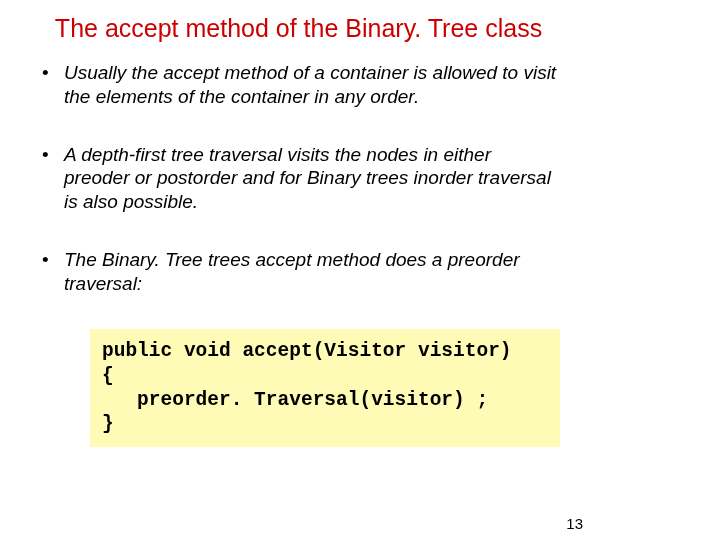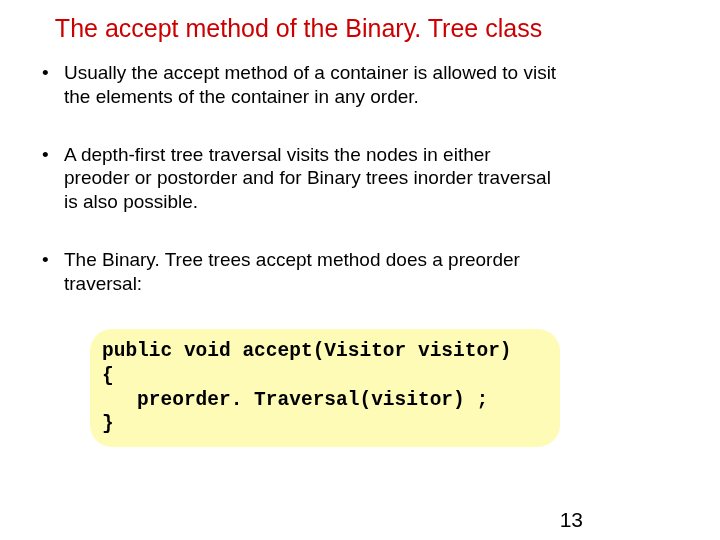--- a/index.html
+++ b/index.html
@@ -39,39 +39,39 @@
   }
   .bullet .dot {
     width: 16px;
     flex: 0 0 16px;
     text-align: left;
     padding-left: 2px;
   }
   .bullet .text {
     flex: 1;
     padding-left: 6px;
+    font-style: italic;
   }
   .code-box {
     margin: 0 0 0 90px;
     width: 470px;
     background: #fdfbb6;
     padding: 10px 12px 10px 12px;
     font-family: "Courier New", Courier, monospace;
     font-size: 19.5px;
     font-weight: bold;
     line-height: 1.25;
     white-space: pre;
     box-sizing: border-box;
-    border-radius: 22px;
   }
   .page-num {
     position: absolute;
     bottom: 8px;
     right: 14px;
-    font-size: 21px;
+    font-size: 15px;
   }
 </style>
 </head>
 <body>
 
 <div class="slide">
 
   <div class="title">The accept method of the Binary. Tree class</div>
 
   <div class="bullets">

